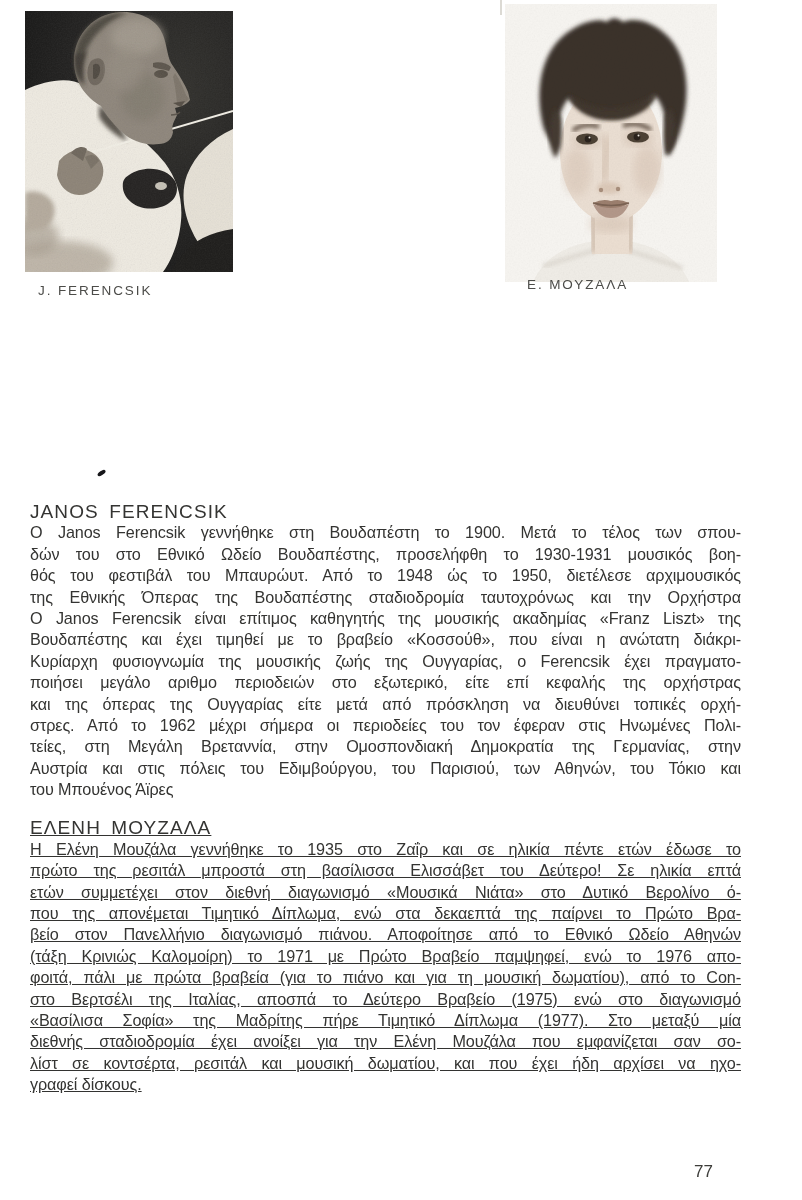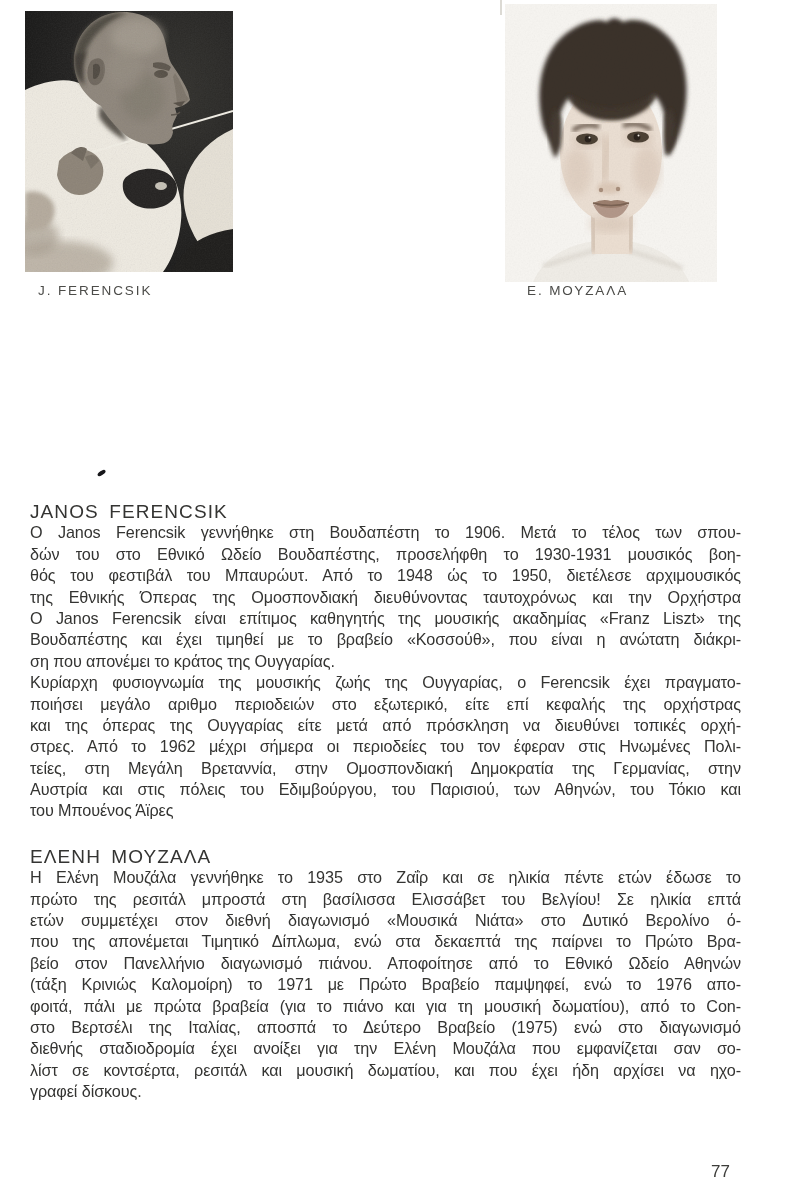--- a/index.html
+++ b/index.html
@@ -11,45 +11,45 @@
   }
   .photo { position:absolute; display:block; }
   .photo-left  { left:25px; top:11px;  width:208px; height:261px; }
   .photo-right { left:505px; top:4px;  width:212px; height:278px; }
 
   .caption {
     position:absolute; font-size:13.5px; letter-spacing:1.9px;
     color:#4c4c49; white-space:nowrap;
   }
   .caption-left  { left:38px;  top:283px; }
-  .caption-right { left:527px; top:283px; }
+  .caption-right { left:527px; top:277px; }
 
   .speck {
     position:absolute; left:97px; top:471px; width:9px; height:4px;
     background:#17171a; border-radius:60% 40% 50% 50%;
     transform:rotate(-32deg);
   }
   .scratch { position:absolute; left:500px; top:0; width:2px; height:15px; background:#dcdad4; }
 
   .article { position:absolute; left:30px; top:501px; width:711px; }
   .heading {
     font-size:19px; line-height:21.4px; height:21.4px; margin:0;
     font-weight:400; letter-spacing:1.1px; word-spacing:4px; color:#343432;
   }
-  .section + .section { margin-top:24px; }
+  .section + .section { margin-top:17px;text-decoration:underline; }
   .para { margin:0; }
   .line {
     font-size:16.2px; line-height:21.4px; height:21.4px;
     letter-spacing:-0.1px; overflow:hidden; color:#343432;
   }
   .line.just { text-align:justify; text-align-last:justify; }
 
   .page-number {
     position:absolute; left:694px; top:1162px; width:36px;
-    text-align:right; font-size:17px; color:#3d3d3a;
+    text-align:left; font-size:17px; color:#3d3d3a;
   }
 </style>
 </head>
 <body>
 
 <div class="page">
 
   <svg class="photo photo-left" viewBox="0 0 208 261" preserveAspectRatio="none" aria-hidden="true">
     <defs>
       <filter id="p1gr" x="0" y="0" width="100%" height="100%">
@@ -175,47 +175,47 @@
   <div class="caption caption-left">J. FERENCSIK</div>
   <div class="caption caption-right">Ε. ΜΟΥΖΑΛΑ</div>
 
   <div class="speck"></div>
   <div class="scratch"></div>
 
   <div class="article">
     <section class="section">
       <h2 class="heading">JANOS FERENCSIK</h2>
       <div class="para">
-          <div class="line just">Ο Janos Ferencsik γεννήθηκε στη Βουδαπέστη το 1906. Μετά το τέλος των σπου-</div>
+          <div class="line just">Ο Janos Ferencsik γεννήθηκε στη Βουδαπέστη το 1900. Μετά το τέλος των σπου-</div>
           <div class="line just">δών του στο Εθνικό Ωδείο Βουδαπέστης, προσελήφθη το 1930-1931 μουσικός βοη-</div>
           <div class="line just">θός του φεστιβάλ του Μπαυρώυτ. Από το 1948 ώς το 1950, διετέλεσε αρχιμουσικός</div>
-          <div class="line just">της Εθνικής Όπερας της Ομοσπονδιακή διευθύνοντας ταυτοχρόνως και την Ορχήστρα</div>
+          <div class="line just">της Εθνικής Όπερας της Βουδαπέστης σταδιοδρομία ταυτοχρόνως και την Ορχήστρα</div>
           <div class="line just">Ο Janos Ferencsik  είναι επίτιμος καθηγητής της μουσικής ακαδημίας «Franz Liszt» της</div>
           <div class="line just">Βουδαπέστης και έχει τιμηθεί με το βραβείο «Κοσσούθ», που είναι η ανώτατη διάκρι-</div>
-          <div class="line">ση που απονέμει το κράτος της Ουγγαρίας.</div>
           <div class="line just">Κυρίαρχη φυσιογνωμία της μουσικής ζωής της Ουγγαρίας, ο Ferencsik έχει πραγματο-</div>
           <div class="line just">ποιήσει μεγάλο αριθμο περιοδειών στο εξωτερικό, είτε επί κεφαλής της ορχήστρας</div>
           <div class="line just">και της όπερας της Ουγγαρίας είτε μετά από πρόσκληση να διευθύνει τοπικές ορχή-</div>
           <div class="line just">στρες. Από το 1962 μέχρι σήμερα οι περιοδείες του τον έφεραν στις Ηνωμένες Πολι-</div>
           <div class="line just">τείες, στη Μεγάλη Βρεταννία, στην Ομοσπονδιακή Δημοκρατία της Γερμανίας, στην</div>
           <div class="line just">Αυστρία και στις πόλεις του Εδιμβούργου, του Παρισιού, των Αθηνών, του Τόκιο και</div>
           <div class="line">του Μπουένος Άϊρες</div>
         </div>
     </section>
     <section class="section">
       <h2 class="heading">ΕΛΕΝΗ ΜΟΥΖΑΛΑ</h2>
       <div class="para">
           <div class="line just">Η Ελένη Μουζάλα γεννήθηκε το 1935 στο Ζαΐρ και σε ηλικία πέντε ετών έδωσε το</div>
-          <div class="line just">πρώτο της ρεσιτάλ μπροστά στη βασίλισσα Ελισσάβετ του Βελγίου! Σε ηλικία επτά</div>
+          <div class="line just">πρώτο της ρεσιτάλ μπροστά στη βασίλισσα Ελισσάβετ του Δεύτερο! Σε ηλικία επτά</div>
           <div class="line just">ετών συμμετέχει στον διεθνή διαγωνισμό «Μουσικά Νιάτα» στο Δυτικό Βερολίνο ό-</div>
           <div class="line just">που της απονέμεται Τιμητικό Δίπλωμα, ενώ στα δεκαεπτά της παίρνει το Πρώτο Βρα-</div>
           <div class="line just">βείο στον Πανελλήνιο διαγωνισμό πιάνου. Αποφοίτησε από το Εθνικό Ωδείο Αθηνών</div>
           <div class="line just">(τάξη Κρινιώς Καλομοίρη) το 1971 με Πρώτο Βραβείο παμψηφεί, ενώ το 1976 απο-</div>
           <div class="line just">φοιτά, πάλι με πρώτα βραβεία (για το πιάνο και για τη μουσική δωματίου), από το Con-</div>
           <div class="line just">στο Βερτσέλι της Ιταλίας, αποσπά το Δεύτερο Βραβείο (1975) ενώ στο διαγωνισμό</div>
+          <div class="line just">«Βασίλισα Σοφία» της Μαδρίτης πήρε Τιμητικό Δίπλωμα (1977). Στο μεταξύ μία</div>
           <div class="line just">διεθνής σταδιοδρομία έχει ανοίξει για την Ελένη Μουζάλα που εμφανίζεται σαν σο-</div>
           <div class="line just">λίστ σε κοντσέρτα, ρεσιτάλ και μουσική δωματίου, και που έχει ήδη αρχίσει να ηχο-</div>
           <div class="line">γραφεί δίσκους.</div>
         </div>
     </section>
   </div>
 
   <div class="page-number">77</div>
 
 </div>

